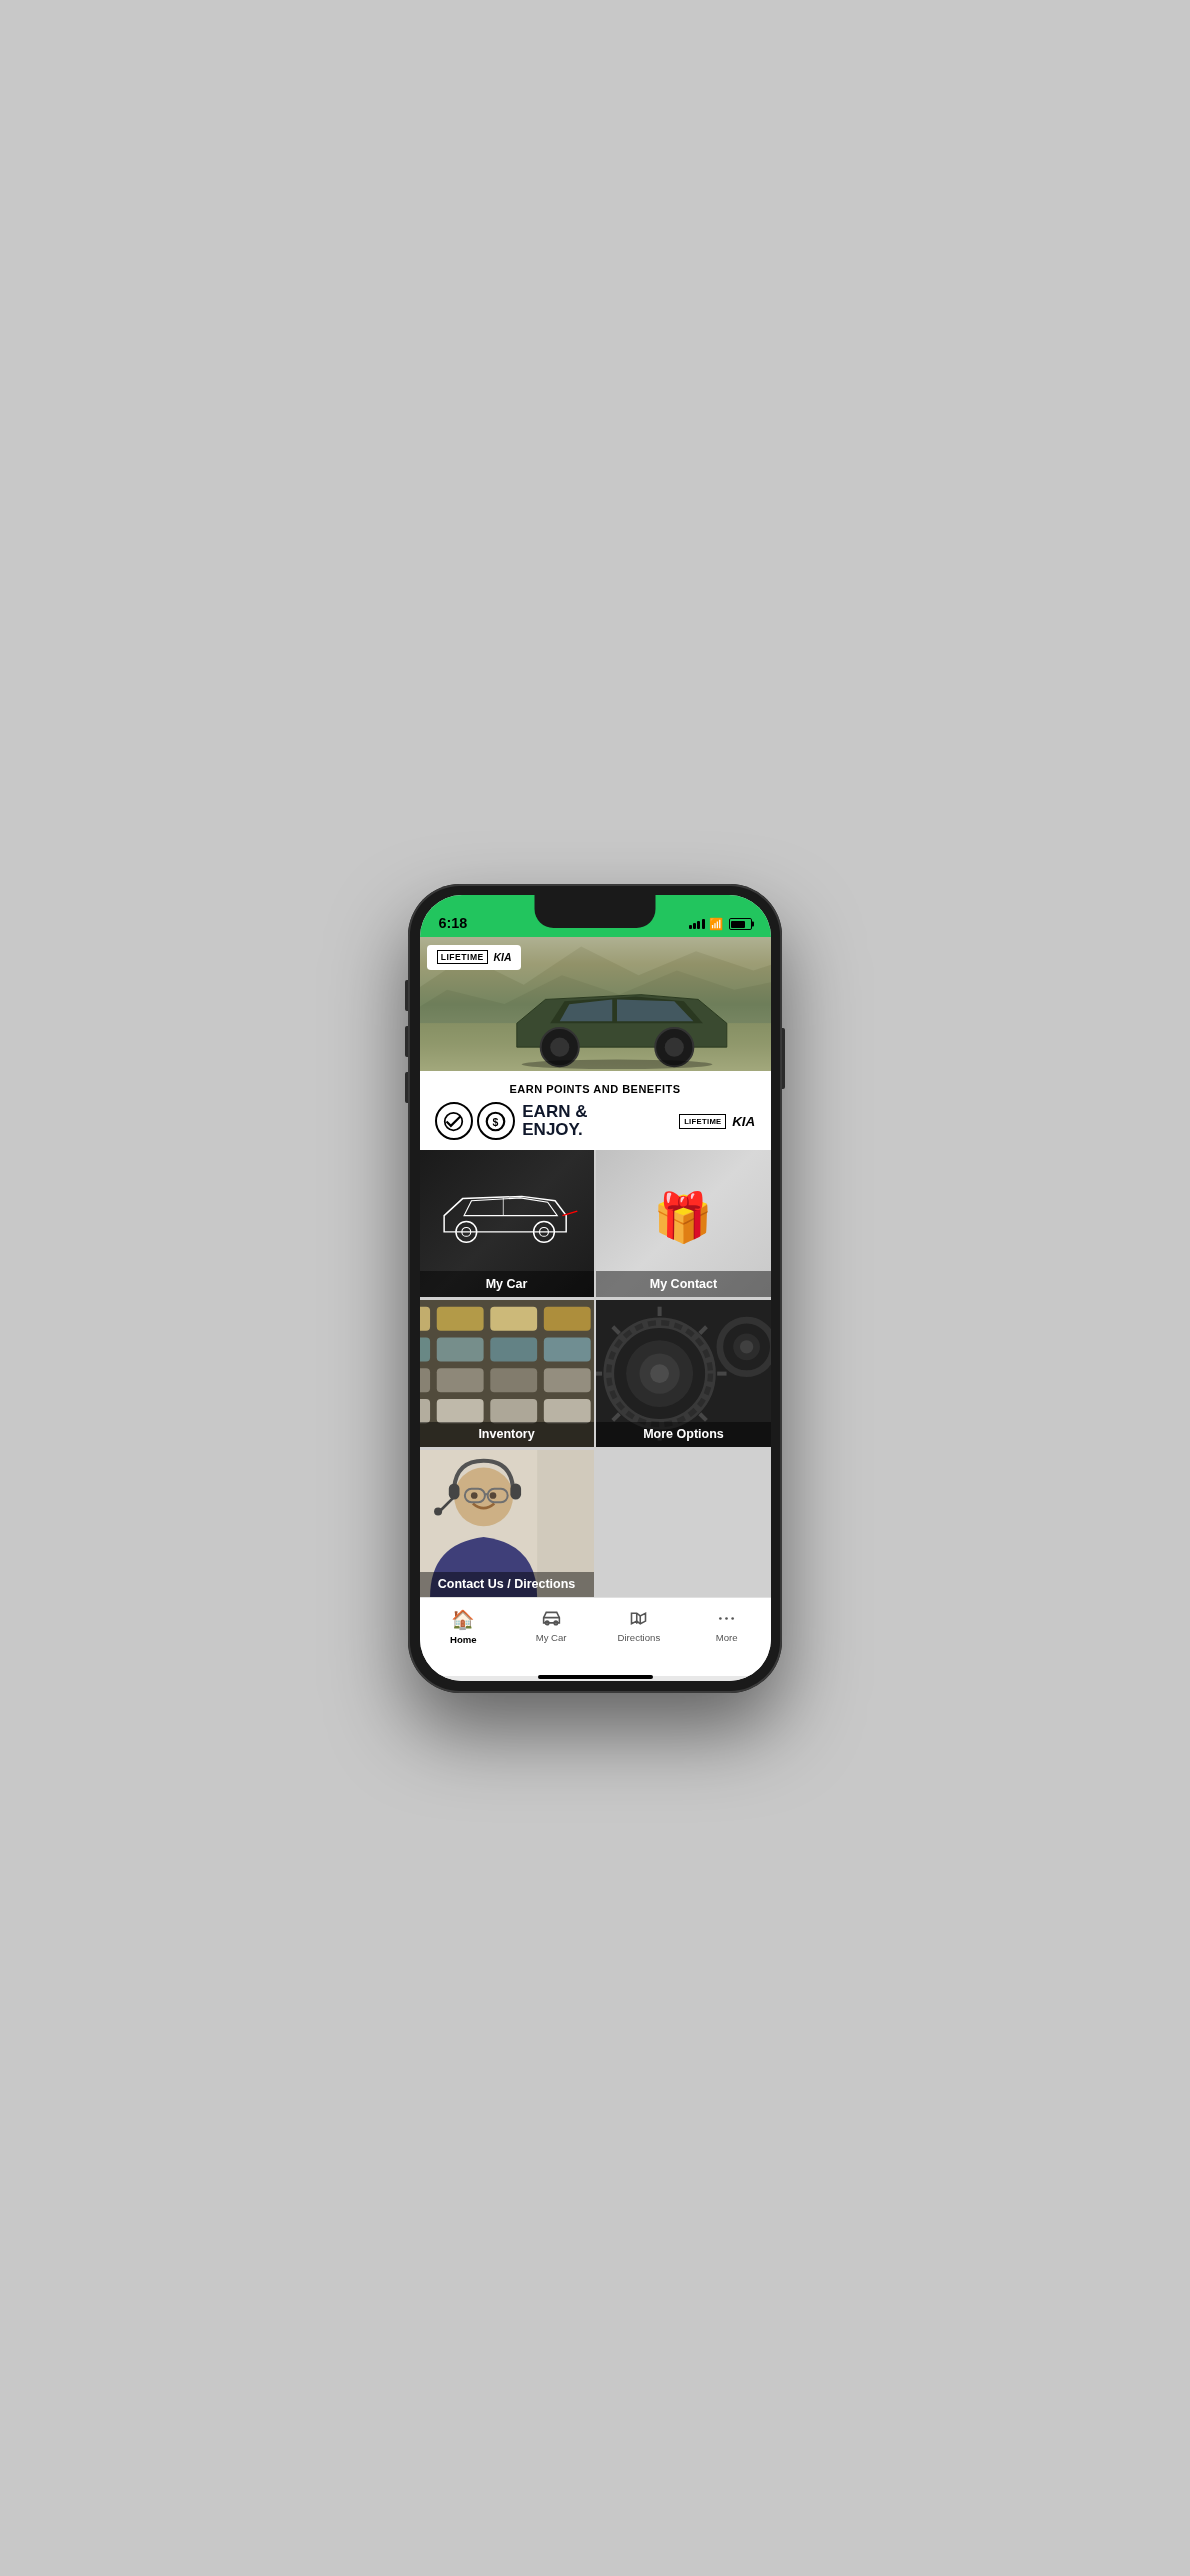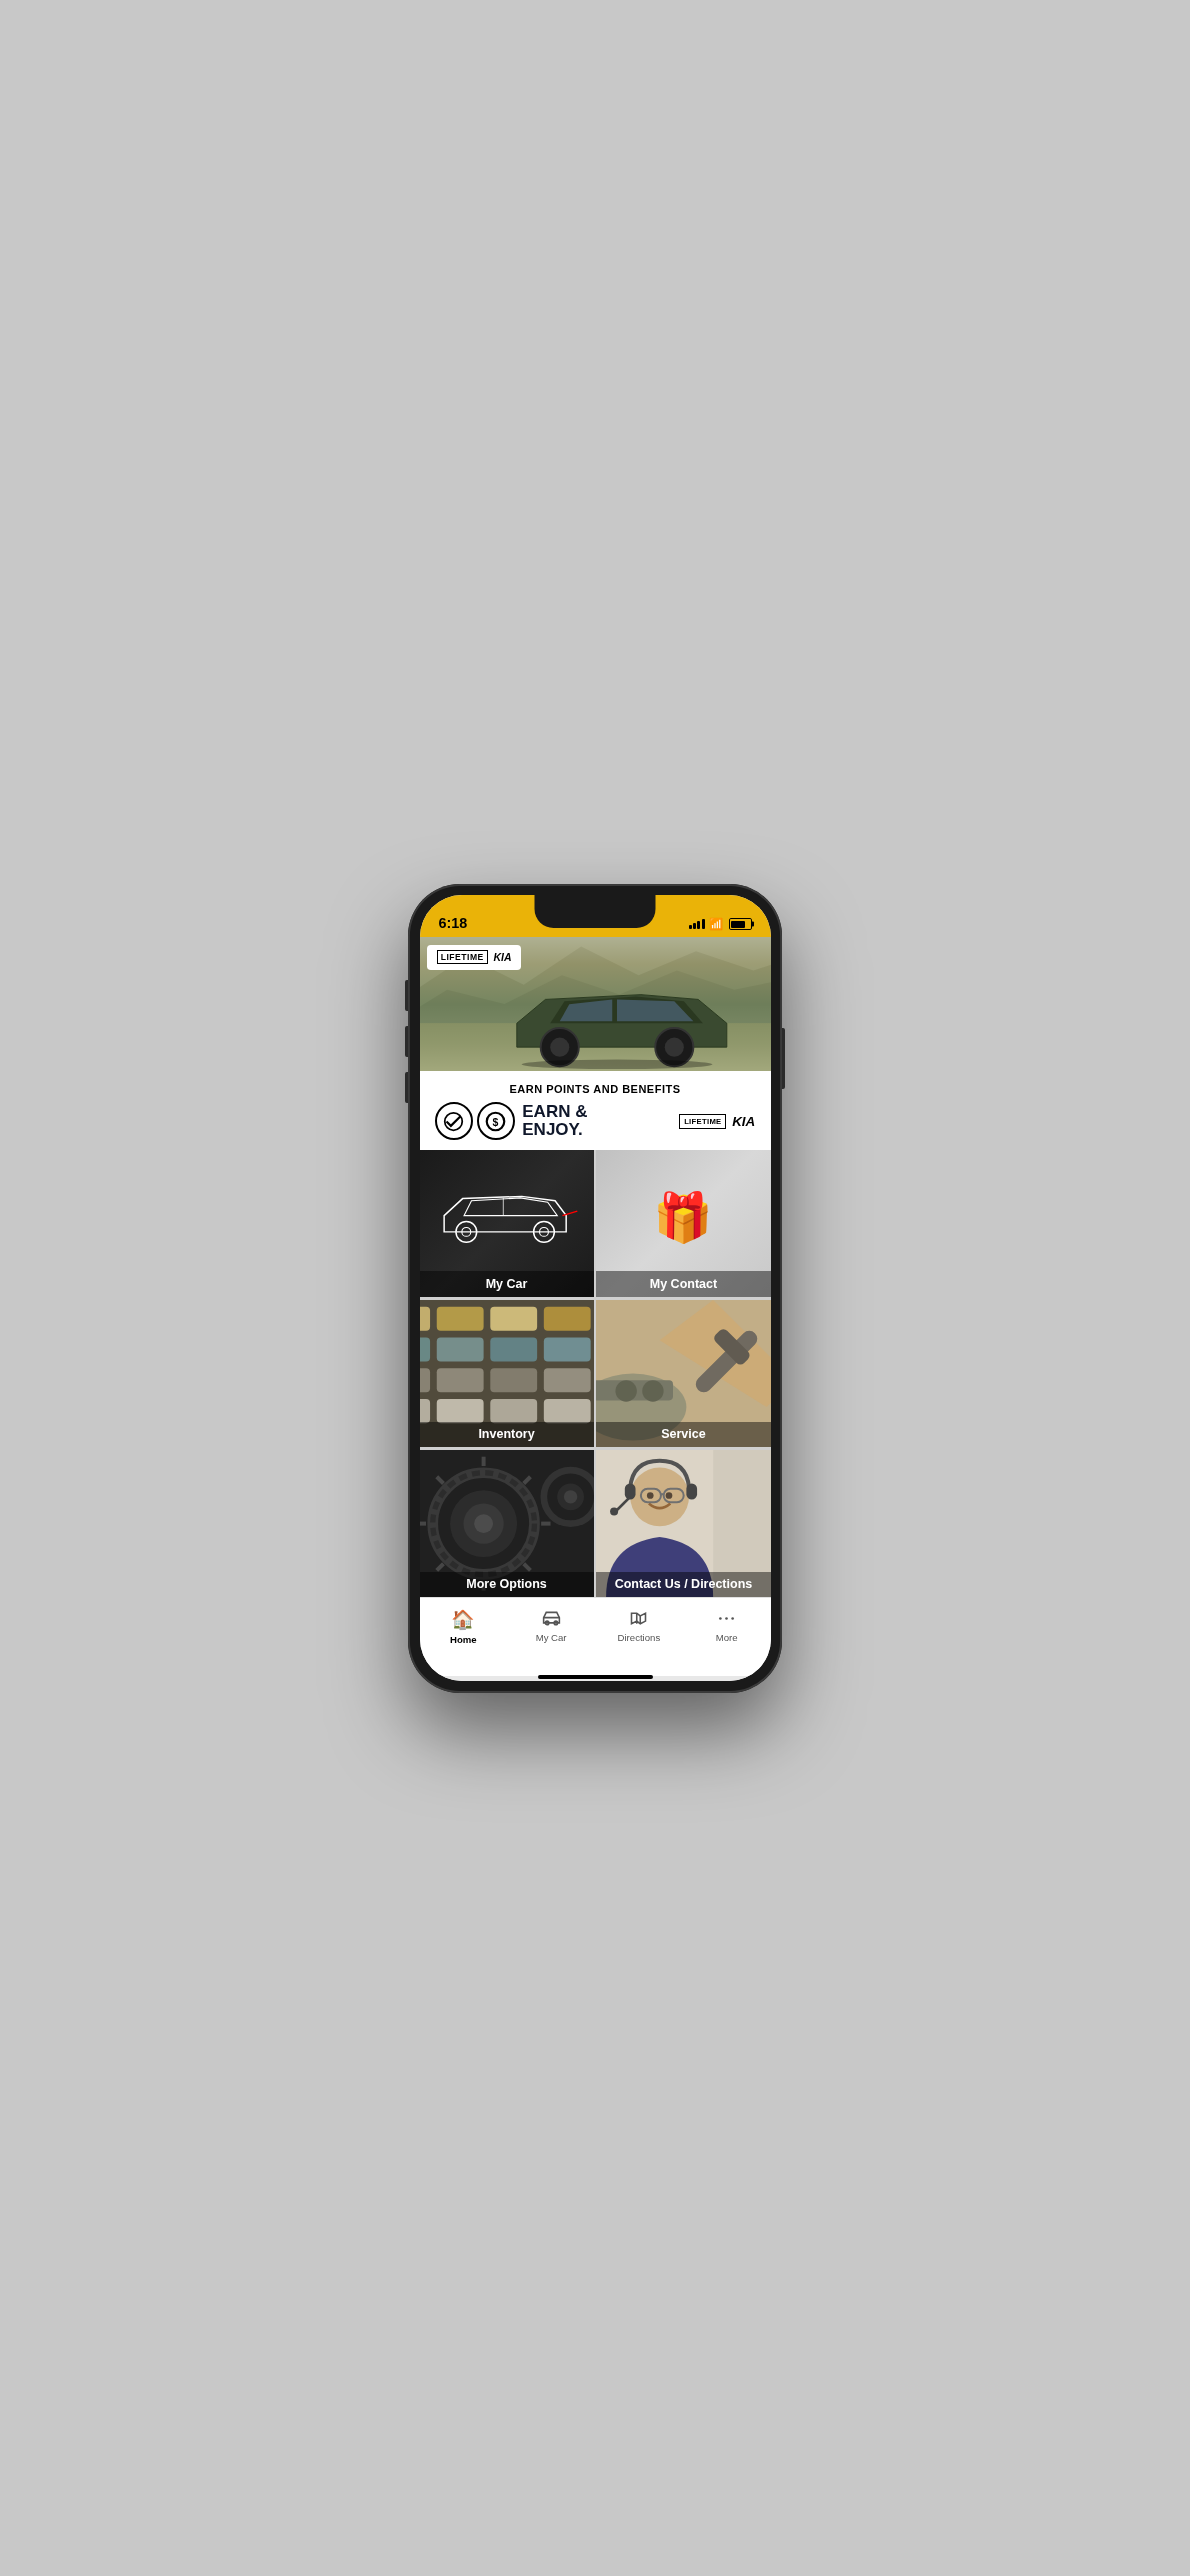--- a/index.html
+++ b/index.html
@@ -41,21 +41,21 @@
       width: 121px;
       height: 33px;
       background: #1a1a1a;
       border-radius: 0 0 19px 19px;
       z-index: 10;
     }
 
     
     .status-bar {
       height: 42px;
-      background: #eab308;
+      background: #22c55e;
       display: flex;
       align-items: flex-end;
       justify-content: space-between;
       padding: 0 19px 5.8px;
       flex-shrink: 0;
     }
     .status-time {
       font-size: 14.4px;
       font-weight: 600;
       color: #000;
@@ -553,44 +553,20 @@
               <rect x="165" y="74" width="28" height="18" rx="3" fill="#c0c0c0"></rect>
             </g>
             <rect width="195" height="110" fill="rgba(180,140,40,0.15)"></rect>
           </svg>
         </div>
         <div class="menu-item-label-bar">
           <span class="menu-item-label">Inventory</span>
         </div>
       </div>
 
-      <div class="menu-item" style="min-height:105px;">
-        <div style="position:absolute;inset:0;overflow:hidden;">
-          <svg width="100%" height="100%" viewBox="0 0 195 110" preserveAspectRatio="xMidYMid slice">
-            <rect width="195" height="110" fill="#c8b898"></rect>
-
-            <rect width="195" height="110" fill="#b0a080" opacity="0.5"></rect>
-
-            <path d="M120,0 L180,60 L160,80 L80,30 Z" fill="#c8a878" opacity="0.9"></path>
-
-            <rect x="100" y="40" width="60" height="12" rx="6" fill="#606060" transform="rotate(-45,130,46)"></rect>
-            <rect x="128" y="20" width="12" height="30" rx="4" fill="#505050" transform="rotate(-45,134,35)"></rect>
-
-            <ellipse cx="60" cy="80" rx="40" ry="25" fill="#808878" opacity="0.8"></ellipse>
-            <rect x="30" y="60" width="60" height="15" rx="3" fill="#687068"></rect>
-            <circle cx="55" cy="68" r="8" fill="#505850"></circle>
-            <circle cx="75" cy="68" r="8" fill="#505850"></circle>
-
-            <rect width="195" height="110" fill="rgba(255,200,100,0.1)"></rect>
-          </svg>
-        </div>
-        <div class="menu-item-label-bar">
-          <span class="menu-item-label">Service</span>
-        </div>
-      </div>
 
       <div class="menu-item" style="min-height:105px;">
         <div style="position:absolute;inset:0;overflow:hidden;">
           <svg width="100%" height="100%" viewBox="0 0 195 110" preserveAspectRatio="xMidYMid slice">
             <rect width="195" height="110" fill="#282828"></rect>
 
             <circle cx="80" cy="55" r="38" fill="none" stroke="#484848" stroke-width="8"></circle>
             <circle cx="80" cy="55" r="25" fill="#383838"></circle>
             <circle cx="80" cy="55" r="15" fill="#484848"></circle>
             <circle cx="80" cy="55" r="7" fill="#606060"></circle>

